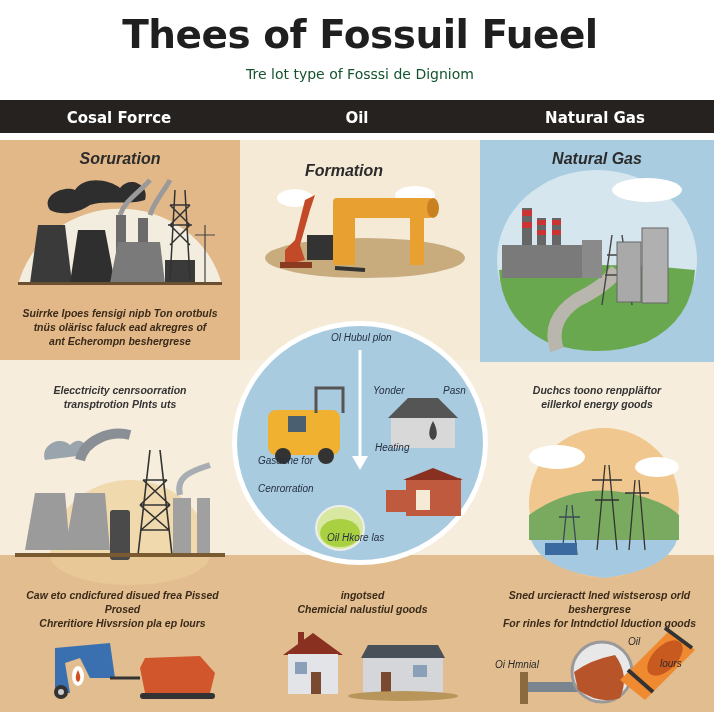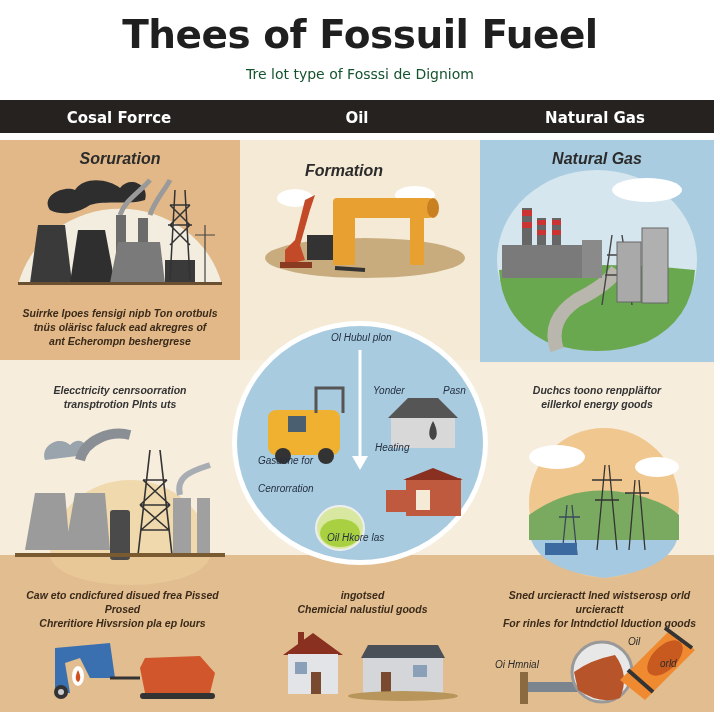--- a/index.html
+++ b/index.html
@@ -191,27 +191,27 @@
   <rect x="28" y="42" width="10" height="22" fill="#7a4a30"></rect>
   <path d="M78,28 L85,15 L155,15 L162,28Z" fill="#4a5058"></path>
   <rect x="80" y="28" width="80" height="36" fill="#d4d6da"></rect>
   <rect x="98" y="42" width="10" height="22" fill="#7a4a30"></rect>
   <rect x="130" y="35" width="14" height="12" fill="#8aa0b8"></rect>
   <ellipse cx="120" cy="66" rx="55" ry="5" fill="#b8955a"></ellipse>
 </svg>
 
 <div class="desc" style="left:485px;top:588px;width:229px;">
   <div>Sned urcieractt lned wistserosp orld</div>
-  <div>urcieractt</div>
+  <div>beshergrese</div>
   <div>For rinles for Intndctiol Iduction goods</div>
 </div>
 <svg style="left:520px;top:610px;" width="190" height="100">
   <rect x="0" y="62" width="8" height="32" fill="#8a6a40"></rect>
   <rect x="8" y="72" width="50" height="10" fill="#7a858f"></rect>
   <circle cx="82" cy="62" r="30" fill="#e8e8e8" stroke="#999" stroke-width="3"></circle>
   <path d="M54,62 Q70,50 95,45 Q110,65 100,88 Q80,95 58,80Z" fill="#b8542a"></path>
   <path d="M100,70 L150,20 L175,40 L125,90Z" fill="#f08a30"></path>
   <path d="M108,60 L133,82 M145,18 L172,38" stroke="#333" stroke-width="4"></path>
   <ellipse cx="145" cy="48" rx="12" ry="22" transform="rotate(45 145 48)" fill="#c85a20"></ellipse>
 </svg>
 <div class="circle-label" style="left:495px;top:659px;color:#2a2a2a;">Oi Hmnial</div>
 <div class="circle-label" style="left:628px;top:636px;color:#2a2a2a;">Oil</div>
-<div class="circle-label" style="left:660px;top:658px;color:#2a2a2a;">orld</div>
+<div class="circle-label" style="left:660px;top:658px;color:#2a2a2a;">lours</div>
 
 </body></html>

